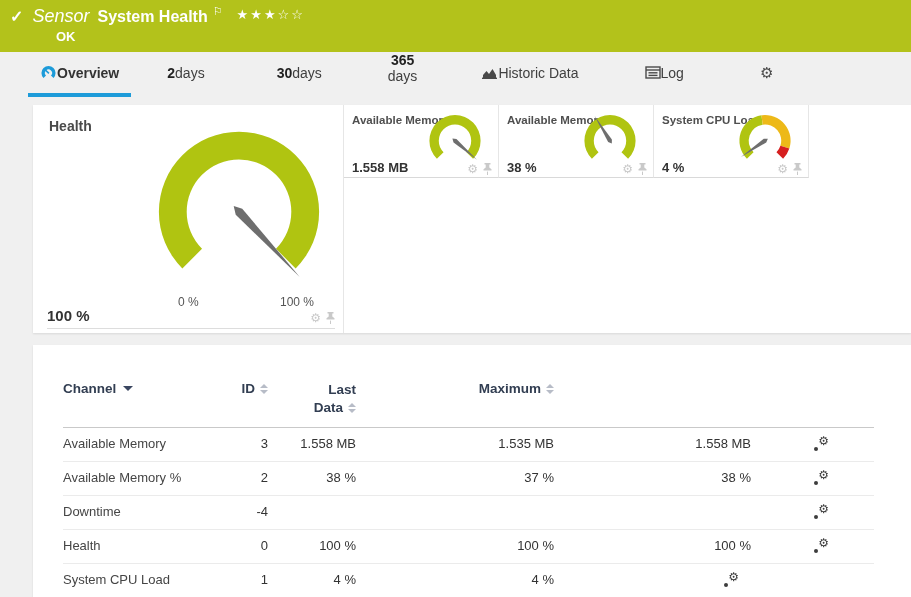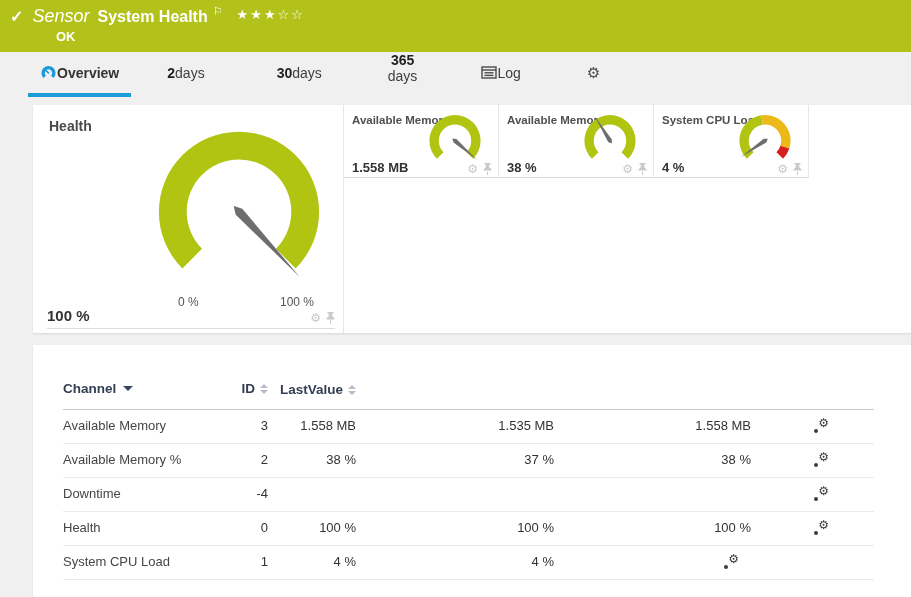--- a/index.html
+++ b/index.html
@@ -61,21 +61,21 @@
   .tile-value-sm { font-size: 13px; font-weight: bold; color: #333; }
   .tile-icons { display: flex; align-items: center; gap: 5px; color: #c9c9c9; }
   .tile-gear { font-size: 12px; line-height: 1; color: #c9c9c9; }
 
   
   .panel-table { width: 878px; height: 264px; background: #fff; margin-top: 12px; box-shadow: 0 1px 2px rgba(0,0,0,.10); padding-top: 36px; }
   .tgrid { margin: 0 37px 0 30px; display: grid; grid-template-columns: 155px 50px 88px 198px 197px 90px; }
   .thead { align-items: start; padding-bottom: 10px; border-bottom: 1px solid #c9c9c9; font-size: 13.5px; font-weight: bold; color: #323e52; }
   .th { display: flex; align-items: center; }
   .th.right { justify-content: flex-end; }
-  .th-stack { display: flex; flex-direction: row; align-items: flex-end; line-height: 1.35; }
+  .th-stack { display: flex; flex-direction: column; align-items: flex-end; line-height: 1.35; }
   .th-stack .with-sort { display: flex; align-items: center; }
   .trow { border-bottom: 1px solid #ebebeb; font-size: 13px; }
   .trow > div { line-height: 32px; height: 33px; }
   .cell-name { color: #454545; }
   .cell-num { text-align: right; color: #333; }
   .cell-icon { display: flex; justify-content: flex-end; align-items: center; padding-right: 12px; }
 
   .caret-down { width: 0; height: 0; border-left: 5px solid transparent; border-right: 5px solid transparent; border-top: 5px solid #3a4660; margin-left: 7px; }
   .sort { display: inline-flex; flex-direction: column; margin-left: 5px; gap: 2px; }
   .sort i { display: block; width: 0; height: 0; border-left: 4px solid transparent; border-right: 4px solid transparent; }
@@ -112,20 +112,27 @@
     <span class="num">2</span>
     <span>days</span>
   </div>
   <div class="tab">
     <span class="num">30</span>
     <span>days</span>
   </div>
   <div class="tab">
     <span class="num">365</span>
     <span>days</span>
+  </div>
+  <div class="tab">
+    <svg width="17" height="14" viewBox="0 0 17 14" fill="#4a4a4a">
+      <path d="M2,12 L2,9 5.5,5 8,8 11.5,3 15,9 15,12 Z"></path>
+      <rect x="1" y="11.6" width="15" height="1.4"></rect>
+    </svg>
+    <span>Historic Data</span>
   </div>
   <div class="tab">
     <svg width="16" height="13" viewBox="0 0 16 13" fill="none" stroke="#4a4a4a" stroke-width="1.4">
       <rect x="1" y="1" width="14" height="11"></rect>
       <line x1="1" y1="4" x2="15" y2="4"></line>
       <line x1="3.5" y1="6.8" x2="12.5" y2="6.8"></line>
       <line x1="3.5" y1="9.4" x2="12.5" y2="9.4"></line>
     </svg>
     <span>Log</span>
   </div>
@@ -234,28 +241,35 @@
         <span>ID</span>
           <span class="sort">
             <i class="up"></i>
             <i class="down"></i>
           </span>
       </div>
       <div class="th right">
         <span class="th-stack">
           <span>Last</span>
           <span class="with-sort">
-              <span>Value</span>
+              <span>Data</span>
               <span class="sort">
                 <i class="up"></i>
                 <i class="down"></i>
               </span>
             </span>
         </span>
       </div>
+      <div class="th right">
+        <span>Maximum</span>
+          <span class="sort">
+            <i class="up"></i>
+            <i class="down"></i>
+          </span>
+      </div>
       <div></div>
     </div>
 
     <div class="tgrid trow">
       <div class="cell-name">Available Memory</div>
       <div class="cell-num">3</div>
       <div class="cell-num">1.558 MB</div>
       <div class="cell-num">1.535 MB</div>
       <div class="cell-num">1.558 MB</div>
       <div class="cell-icon">

